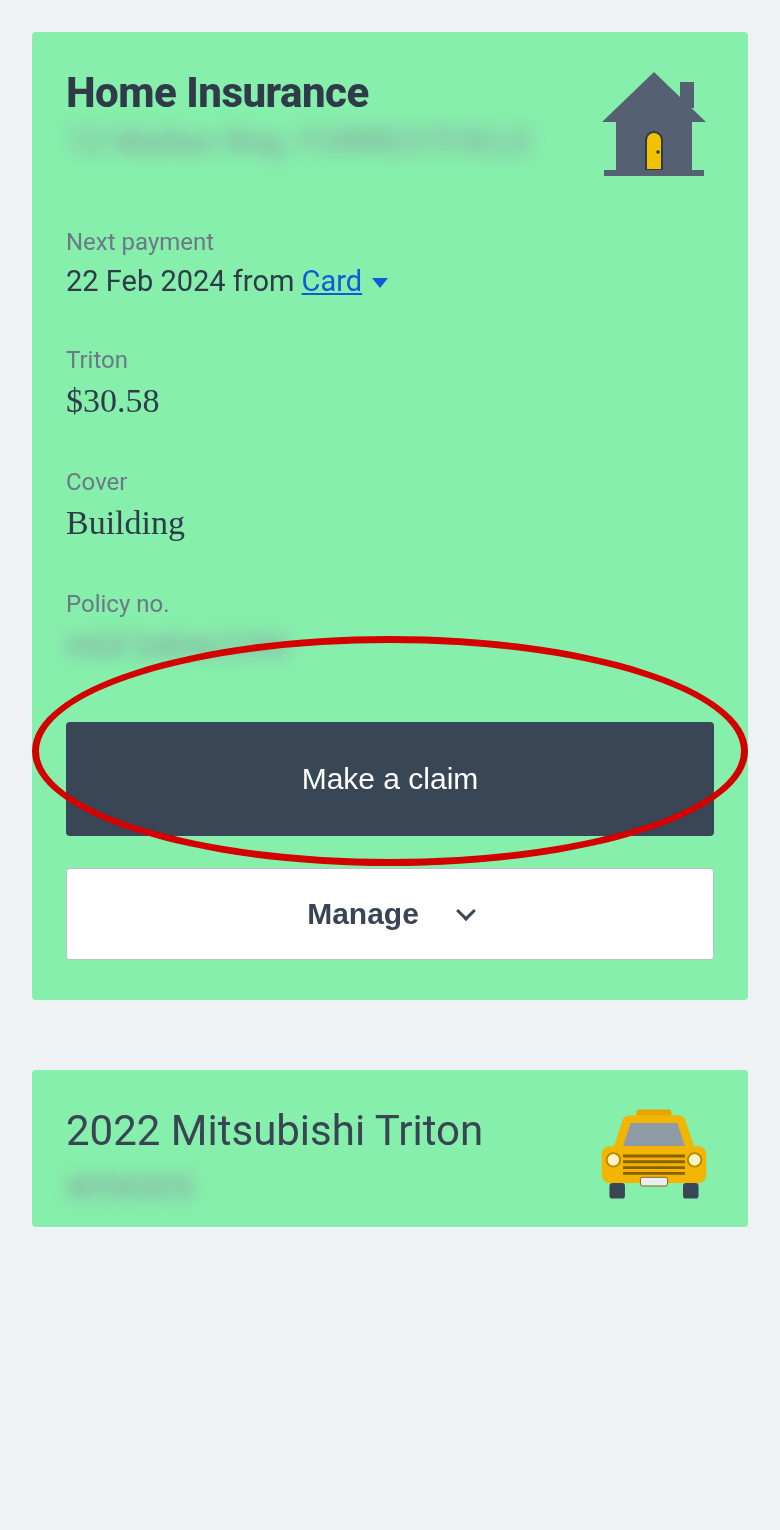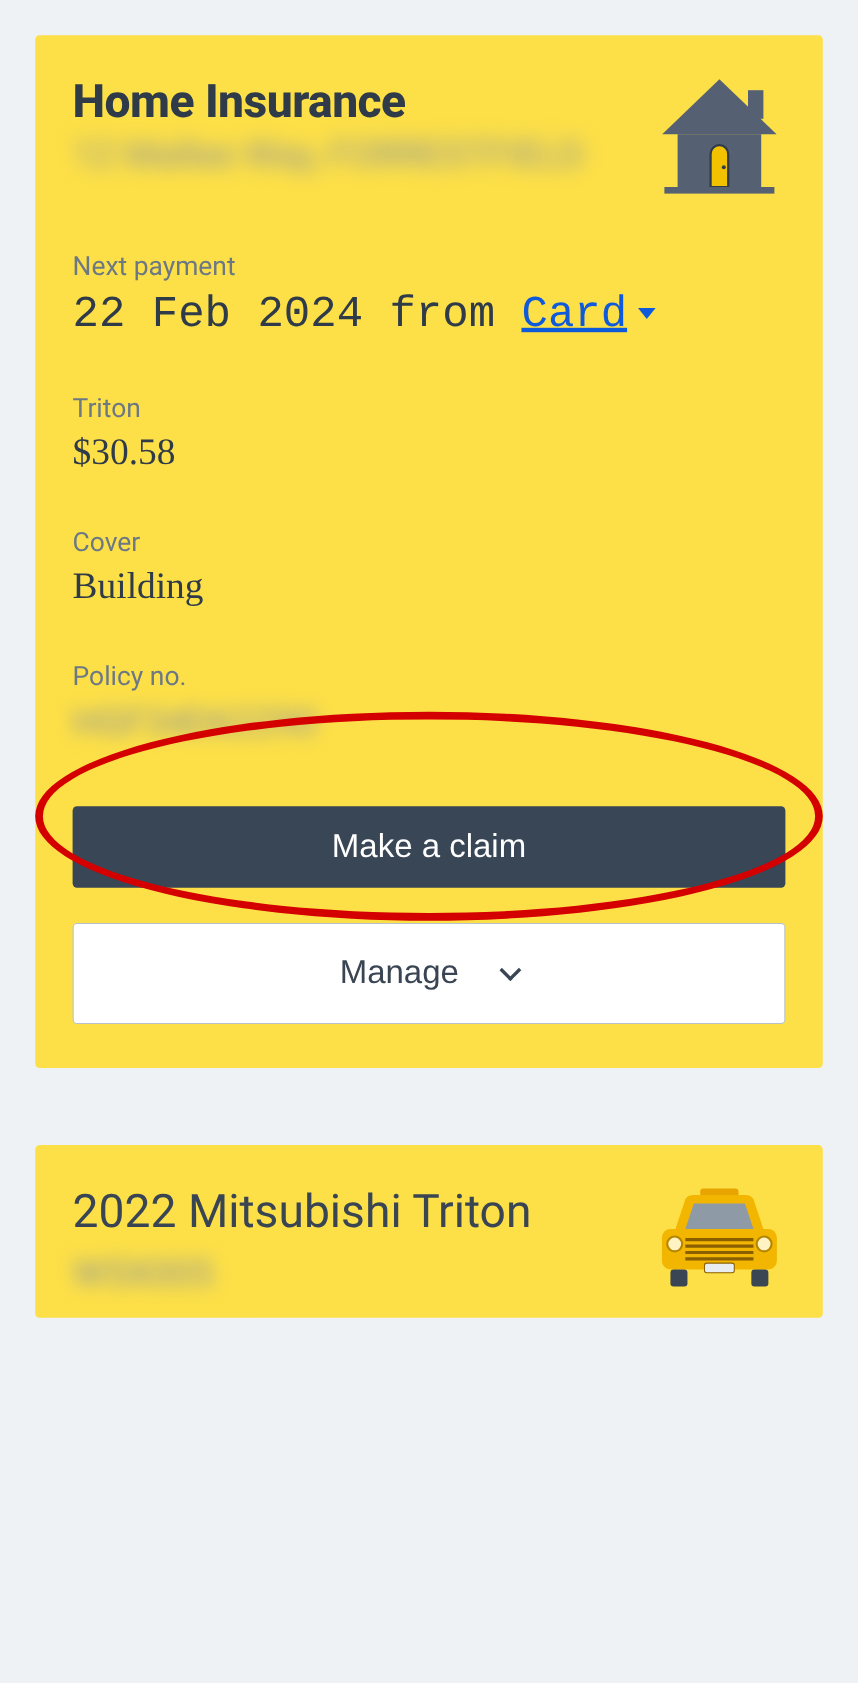--- a/index.html
+++ b/index.html
@@ -5,21 +5,21 @@
   * { box-sizing: border-box; margin: 0; padding: 0; }
   body {
     background: #eef2f5;
     font-family: -apple-system, BlinkMacSystemFont, "Segoe UI", Roboto, Helvetica, Arial, sans-serif;
     width: 780px;
     height: 1530px;
     padding: 32px;
     overflow: hidden;
   }
   .card {
-    background: #fde047;
+    background: #86efac;
     border-radius: 4px;
     padding: 36px 34px 40px 34px;
     margin-bottom: 70px;
   }
   .card-header {
     display: flex;
     justify-content: space-between;
     align-items: flex-start;
   }
   .card-title {
@@ -69,24 +69,23 @@
   }
   .field-value-blur {
     font-size: 34px;
     color: #8a94a0;
     filter: blur(8px);
     margin-top: 8px;
     user-select: none;
     display:inline-block;
   }
   .payment-line {
-    font-size: 40px;
+    font-size: 29px;
     color: #2f3b48;
     margin-top: 8px;
-    font-family: Liberation Mono, monospace;
   }
   .card-link {
     color: #0f5adb;
     text-decoration: underline;
     cursor: pointer;
   }
   .caret-down {
     display: inline-block;
     width: 0; height: 0;
     border-left: 8px solid transparent;
@@ -94,38 +93,38 @@
     border-top: 10px solid #0f5adb;
     margin-left: 10px;
     vertical-align: middle;
   }
   .btn-primary {
     width: 100%;
     background: #394655;
     color: #fff;
     border: none;
     font-size: 30px;
-    padding: 20px 0;
+    padding: 40px 0;
     margin-top: 56px;
     border-radius: 4px;
     cursor: pointer;
     font-weight: 500;
     position: relative;
   }
   .btn-secondary {
     width: 100%;
     background: #fff;
     color: #3a4553;
     border: 1px solid #b9c2cc;
     font-size: 30px;
     padding: 28px 0;
     margin-top: 32px;
     border-radius: 4px;
     cursor: pointer;
-    font-weight: 400;
+    font-weight: 700;
     display:flex;
     align-items:center;
     justify-content:center;
     gap: 40px;
   }
   .chevron {
     display:inline-block;
     width: 14px; height: 14px;
     border-right: 3px solid #3a4553;
     border-bottom: 3px solid #3a4553;

